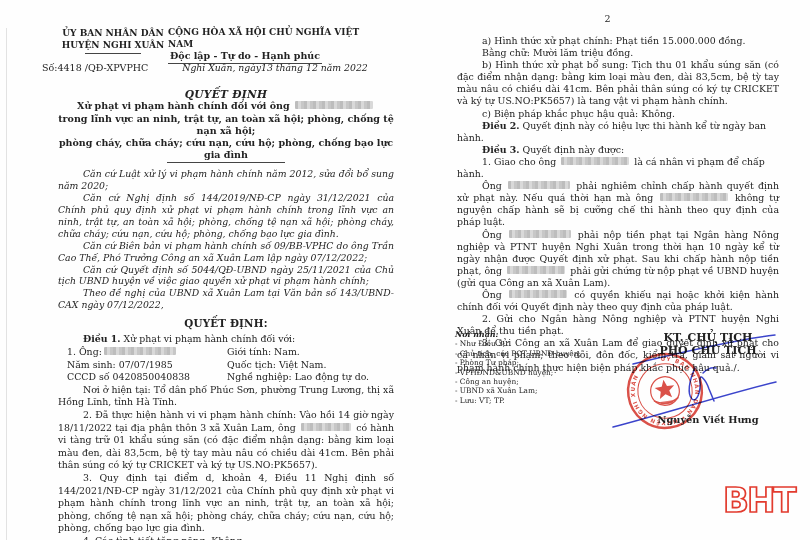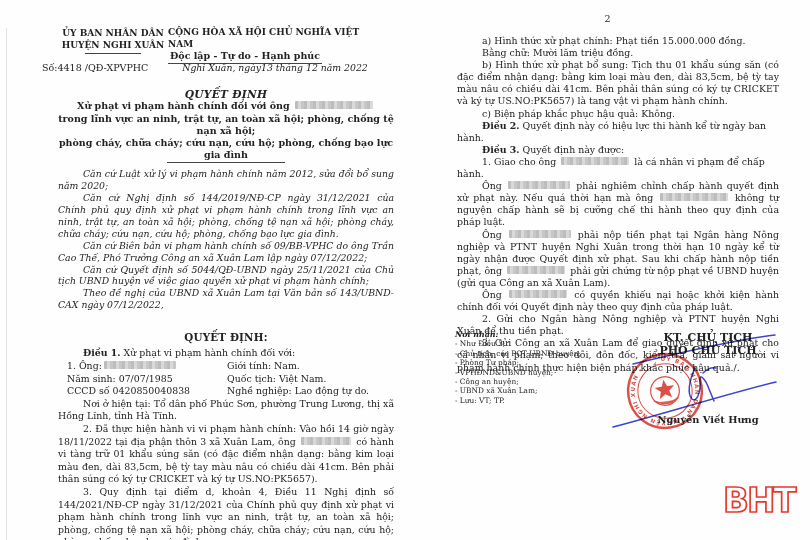--- a/index.html
+++ b/index.html
@@ -27,21 +27,21 @@
   .nat-motto{display:inline-block;font-size:9.5px;border-bottom:1px solid #444;padding:0 2px 1px;}
   .doc-number{position:absolute;left:42px;top:62px;font-size:9.5px;}
   .place-date{position:absolute;left:168px;top:62px;width:214px;text-align:center;
     font-style:italic;font-size:9.3px;}
 
   .p1-body{position:absolute;left:58px;top:88px;width:336px;font-size:9.4px;line-height:12.3px;}
   .title-main{font-size:10.6px;letter-spacing:.3px;font-style:italic;}
   .title-sub{font-size:9.5px;line-height:12.2px;text-align:center;}
   .title-rule{width:118px;height:1px;background:#444;margin:1px auto 5px;}
   .preamble p{font-style:italic;text-align:justify;text-indent:25px;line-height:11.9px;font-size:9.3px;}
-  .decision-head{font-size:10.3px;margin:20px 0 4px;letter-spacing:.2px;}
+  .decision-head{font-size:10.3px;margin:6px 0 4px;letter-spacing:.2px;}
   .art{line-height:12.6px;}
   .ind{text-indent:25px;}
   .prow{display:flex;padding-left:9px;}
   .prow .c1{width:160px;display:flex;align-items:baseline;}
   .prow .c2{flex:1;}
 
   
   .redacted{display:inline-block;height:8px;border-radius:1px;margin:0 2px;vertical-align:baseline;
     background:repeating-linear-gradient(90deg,#bdbdbd 0 3px,#d9d9d9 3px 6px,#c7c7c7 6px 9px);
     filter:blur(.7px);}

